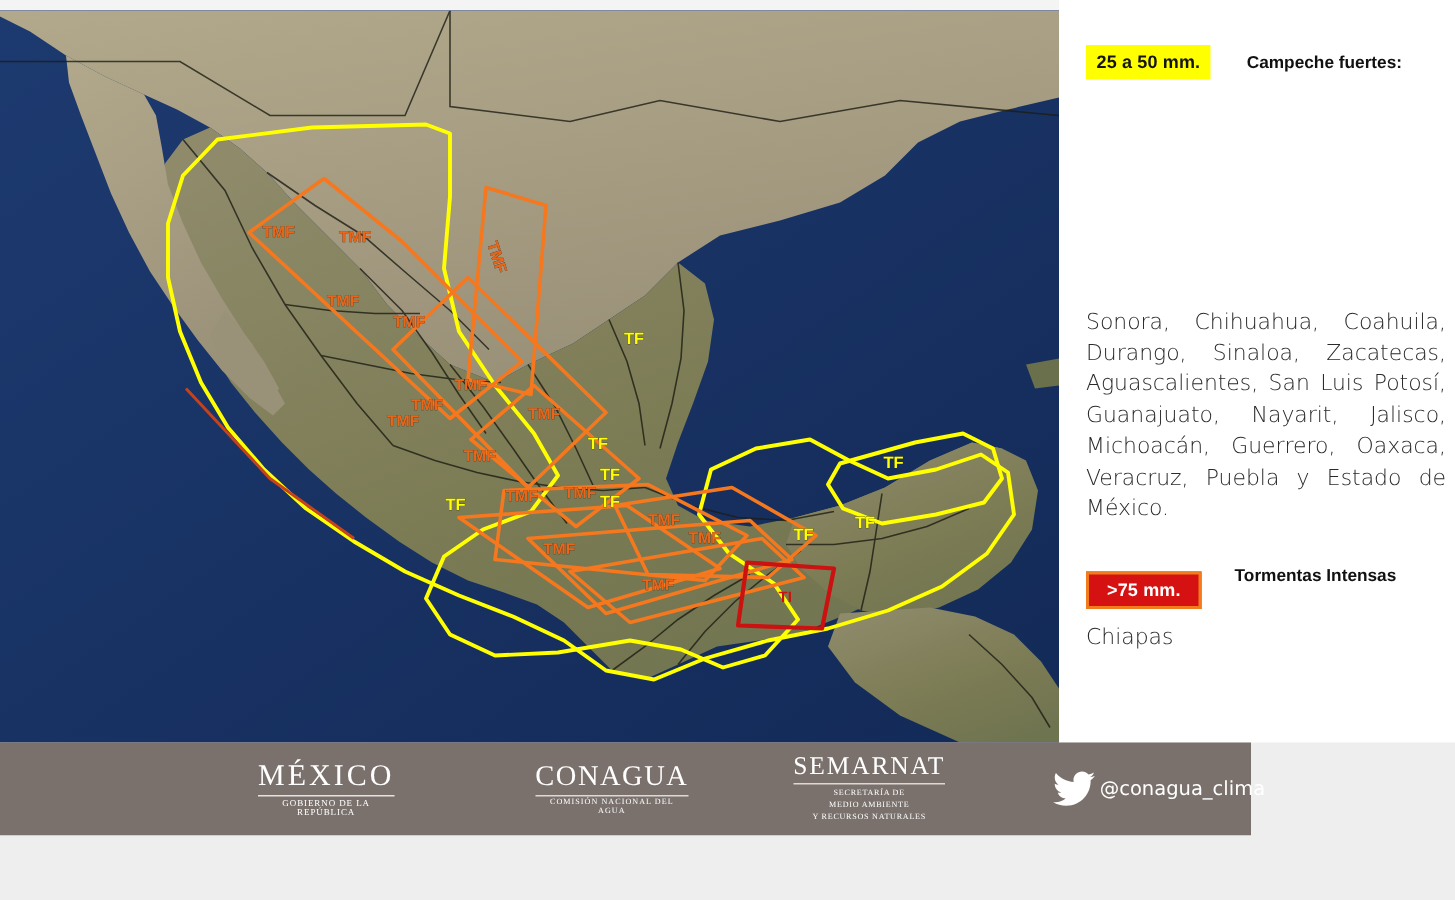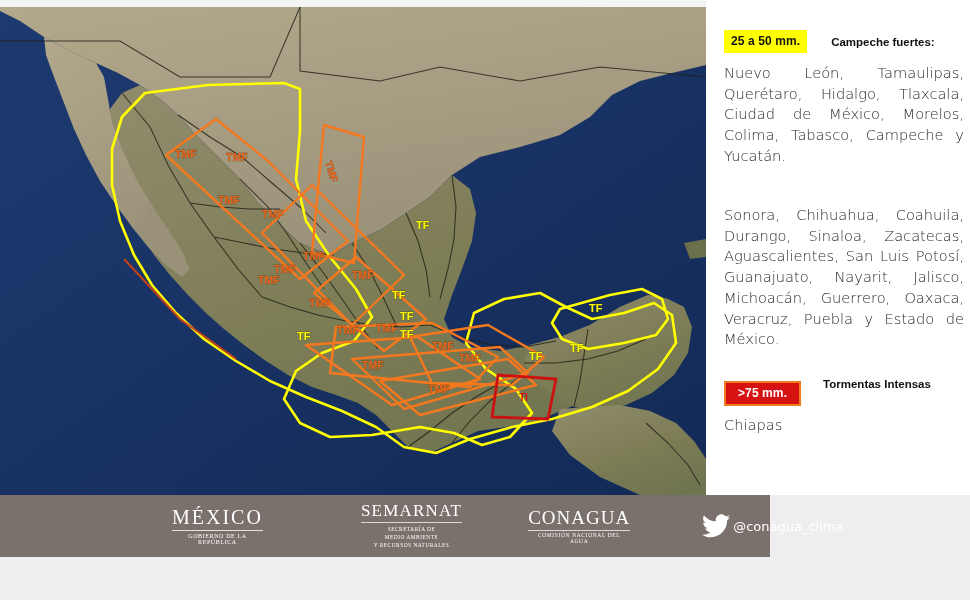--- a/index.html
+++ b/index.html
@@ -72,21 +72,21 @@
   .blk1 .chip { margin-right: 24px; }
   .blk2 { position:absolute; left:18px; top:205px; width: 240px; }
   .blk2 .leg-row { margin-bottom: 9px; }
   .blk2 .chip { margin-right: 16px; }
   .blk3 { position:absolute; left:18px; top:361px; width: 240px; }
   .blk3 .leg-row { margin-bottom: 9px; }
   .blk3 .chip { margin-right: 22px; }
   
   .footer {
     position: absolute; left: 0; top: 495px;
-    width: 770px; height: 62px;
+    width: 834px; height: 62px;
     background: #7a716c;
     display: flex; align-items: center;
   }
   .f-logo { display: flex; align-items: center; }
   .mexico-logo { margin-left: 172px; text-align: center; color:#ffffff; }
   .mexico-logo .m1 {
     font-family: "Liberation Serif", serif;
     font-size: 20px; letter-spacing: 2px; line-height: 1;
   }
   .mexico-logo .rule { height:1px; background:#e6e2e0; margin:3px 0 2px 0; }
@@ -293,21 +293,20 @@
     </svg>
   </div>
 
   <div class="legend">
 
     <div class="blk1">
       <div class="leg-row">
         <span class="chip chip-yellow">25 a 50 mm.</span>
         <span class="leg-title">Campeche fuertes:</span>
       </div>
-      <div class="leg-body">Nuevo León, Tamaulipas, Querétaro, Hidalgo, Tlaxcala, Ciudad de México, Morelos, Colima, Tabasco, Campeche y Yucatán.</div>
     </div>
 
     <div class="blk2">
       <div class="leg-body">Sonora, Chihuahua, Coahuila, Durango, Sinaloa, Zacatecas, Aguascalientes, San Luis Potosí, Guanajuato, Nayarit, Jalisco, Michoacán, Guerrero, Oaxaca, Veracruz, Puebla y Estado de México.</div>
     </div>
 
     <div class="blk3">
       <div class="leg-row">
         <span class="chip chip-red">&gt;75 mm.</span>
         <span class="leg-title">Tormentas Intensas</span>
@@ -323,36 +322,36 @@
       <div>
         <div class="m1">MÉXICO</div>
         <div class="rule"></div>
         <div class="m2">GOBIERNO DE LA REPÚBLICA</div>
       </div>
     </div>
 
     <div class="divider-v"></div>
 
     <div class="eagle"></div>
+
+    <div class="f-logo conagua">
+      <div>
+        <div class="c1">CONAGUA</div>
+        <div class="rule"></div>
+        <div class="c2">COMISIÓN NACIONAL DEL AGUA</div>
+      </div>
+    </div>
 
     <div class="f-logo semarnat">
       <div>
         <div class="s1">SEMARNAT</div>
         <div class="rule"></div>
         <div class="s2">SECRETARÍA DE</div>
         <div class="s2">MEDIO AMBIENTE</div>
         <div class="s2">Y RECURSOS NATURALES</div>
-      </div>
-    </div>
-
-    <div class="f-logo conagua">
-      <div>
-        <div class="c1">CONAGUA</div>
-        <div class="rule"></div>
-        <div class="c2">COMISIÓN NACIONAL DEL AGUA</div>
       </div>
     </div>
 
     <div class="twitter">
       <svg width="28" height="24" viewBox="0 0 24 20">
         <path fill="#ffffff" d="M24,2.4c-0.9,0.4-1.8,0.7-2.8,0.8c1-0.6,1.8-1.6,2.2-2.7
           c-1,0.6-2,1-3.1,1.2C19.3,0.7,18,0,16.6,0c-2.7,0-4.9,2.2-4.9,4.9c0,0.4,0,0.8,0.1,1.1
           C7.7,5.8,4.1,3.9,1.7,0.9C1.2,1.7,1,2.5,1,3.5c0,1.7,0.9,3.2,2.2,4.1C2.4,7.6,1.6,7.4,1,7v0.1
           c0,2.4,1.7,4.4,3.9,4.8c-0.4,0.1-0.8,0.2-1.3,0.2c-0.3,0-0.6,0-0.9-0.1c0.6,2,2.4,3.4,4.6,3.4
           c-1.7,1.3-3.8,2.1-6.1,2.1c-0.4,0-0.8,0-1.2-0.1c2.2,1.4,4.8,2.2,7.5,2.2c9.1,0,14-7.5,14-14

